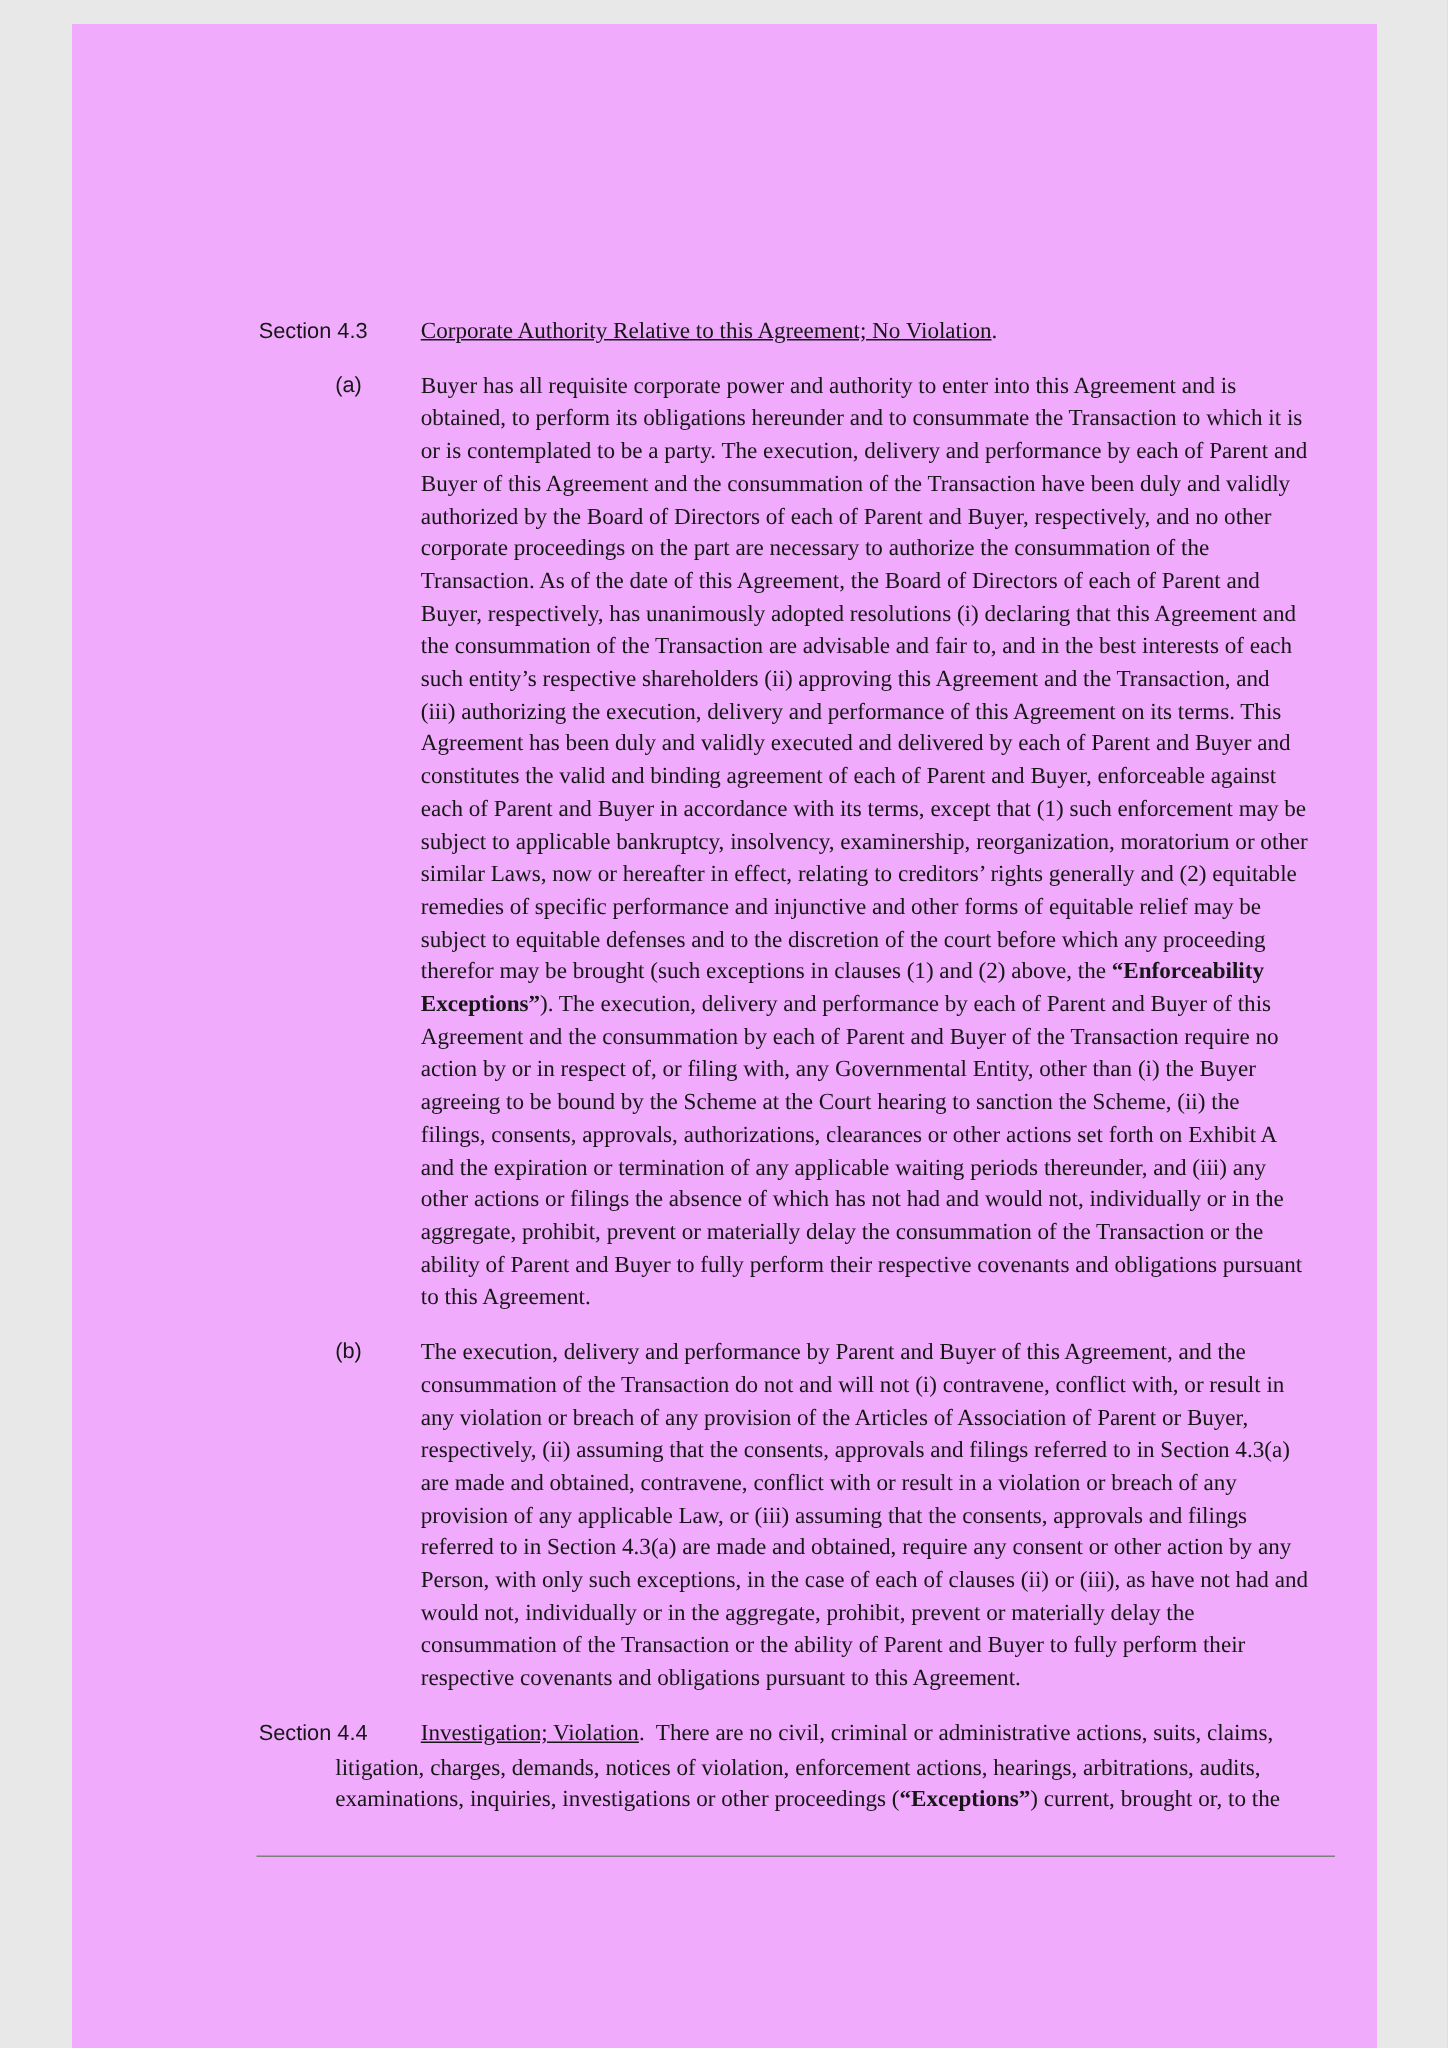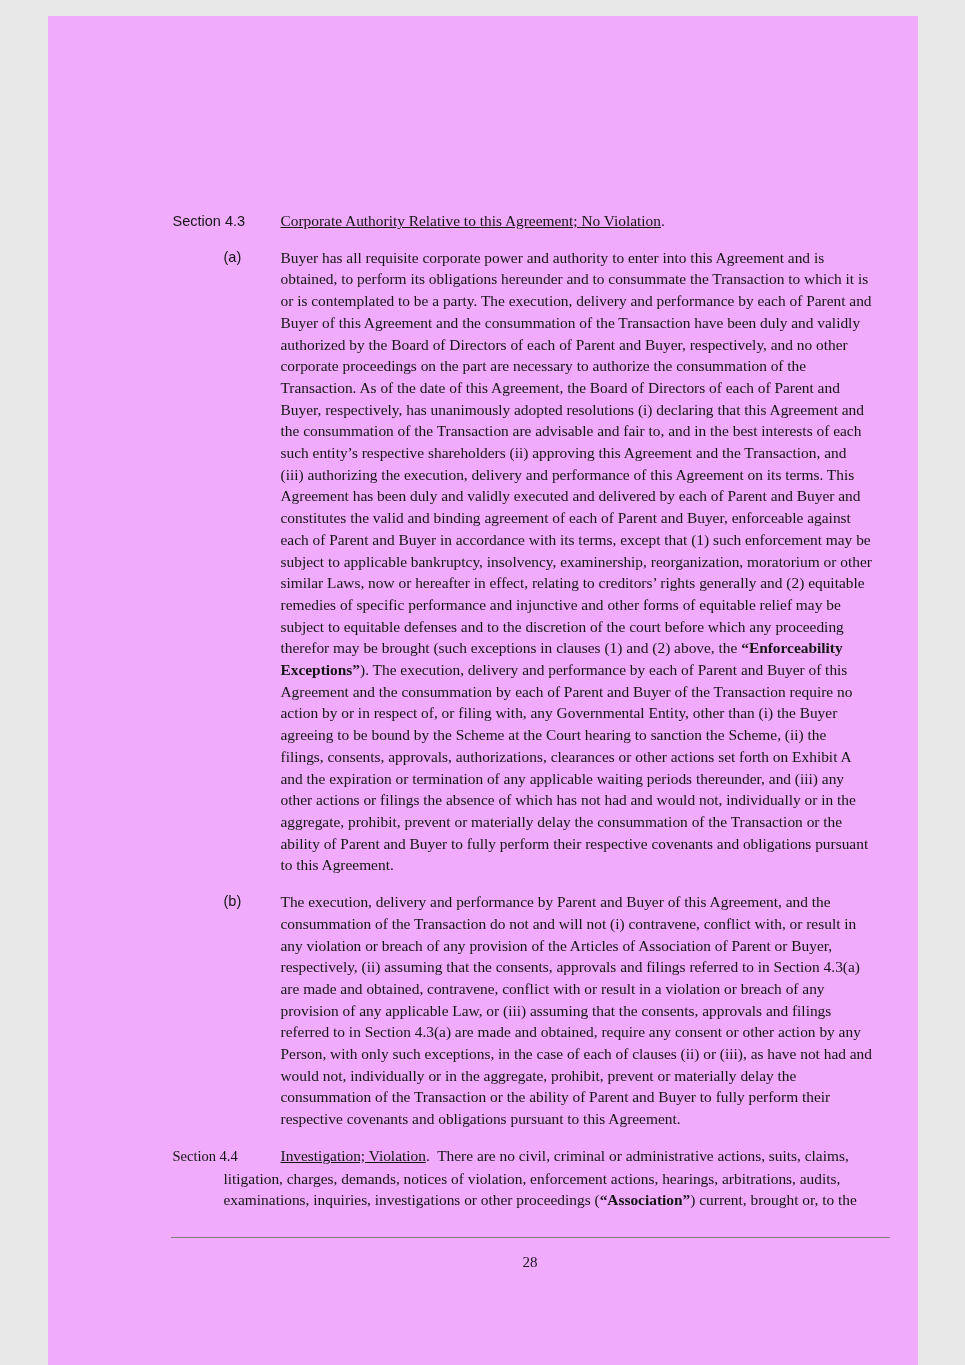--- a/index.html
+++ b/index.html
@@ -45,21 +45,21 @@
   .marker {
     position: absolute;
     left: 51px;
     top: 0;
     line-height: 21.7px;
   }
   .hang {
     padding-left: 51px;
     text-indent: -51px;
   }
-  .hang .slabel { text-indent: 0; font-family: Liberation Serif, serif; }
+  .hang .slabel { text-indent: 0; }
   .footer-line {
     position: absolute;
     left: 123px;
     top: 1221px;
     width: 719px;
     border-top: 1.5px solid #7f7f7f;
   }
   .page-number {
     position: absolute;
     left: 123px;
@@ -121,19 +121,18 @@
 provision of any applicable Law, or (iii) assuming that the consents, approvals and filings
 referred to in Section 4.3(a) are made and obtained, require any consent or other action by any
 Person, with only such exceptions, in the case of each of clauses (ii) or (iii), as have not had and
 would not, individually or in the aggregate, prohibit, prevent or materially delay the
 consummation of the Transaction or the ability of Parent and Buyer to fully perform their
 respective covenants and obligations pursuant to this Agreement.</span></div>
     </div>
 
     <div class="body-text hang"><span class="slabel sans">Section 4.4</span><span class="underline">Investigation; Violation</span><span>.  There are no civil, criminal or administrative actions, suits, claims,
 litigation, charges, demands, notices of violation, enforcement actions, hearings, arbitrations, audits,
-examinations, inquiries, investigations or other proceedings (</span><span class="b">“Association”</span><span>) current, brought or, to the</span></div>
+examinations, inquiries, investigations or other proceedings (</span><span class="b">“Exceptions”</span><span>) current, brought or, to the</span></div>
 
   </div>
 
   <div class="footer-line"></div>
-  <div class="page-number">28</div>
 </div>
 
 </body></html>

